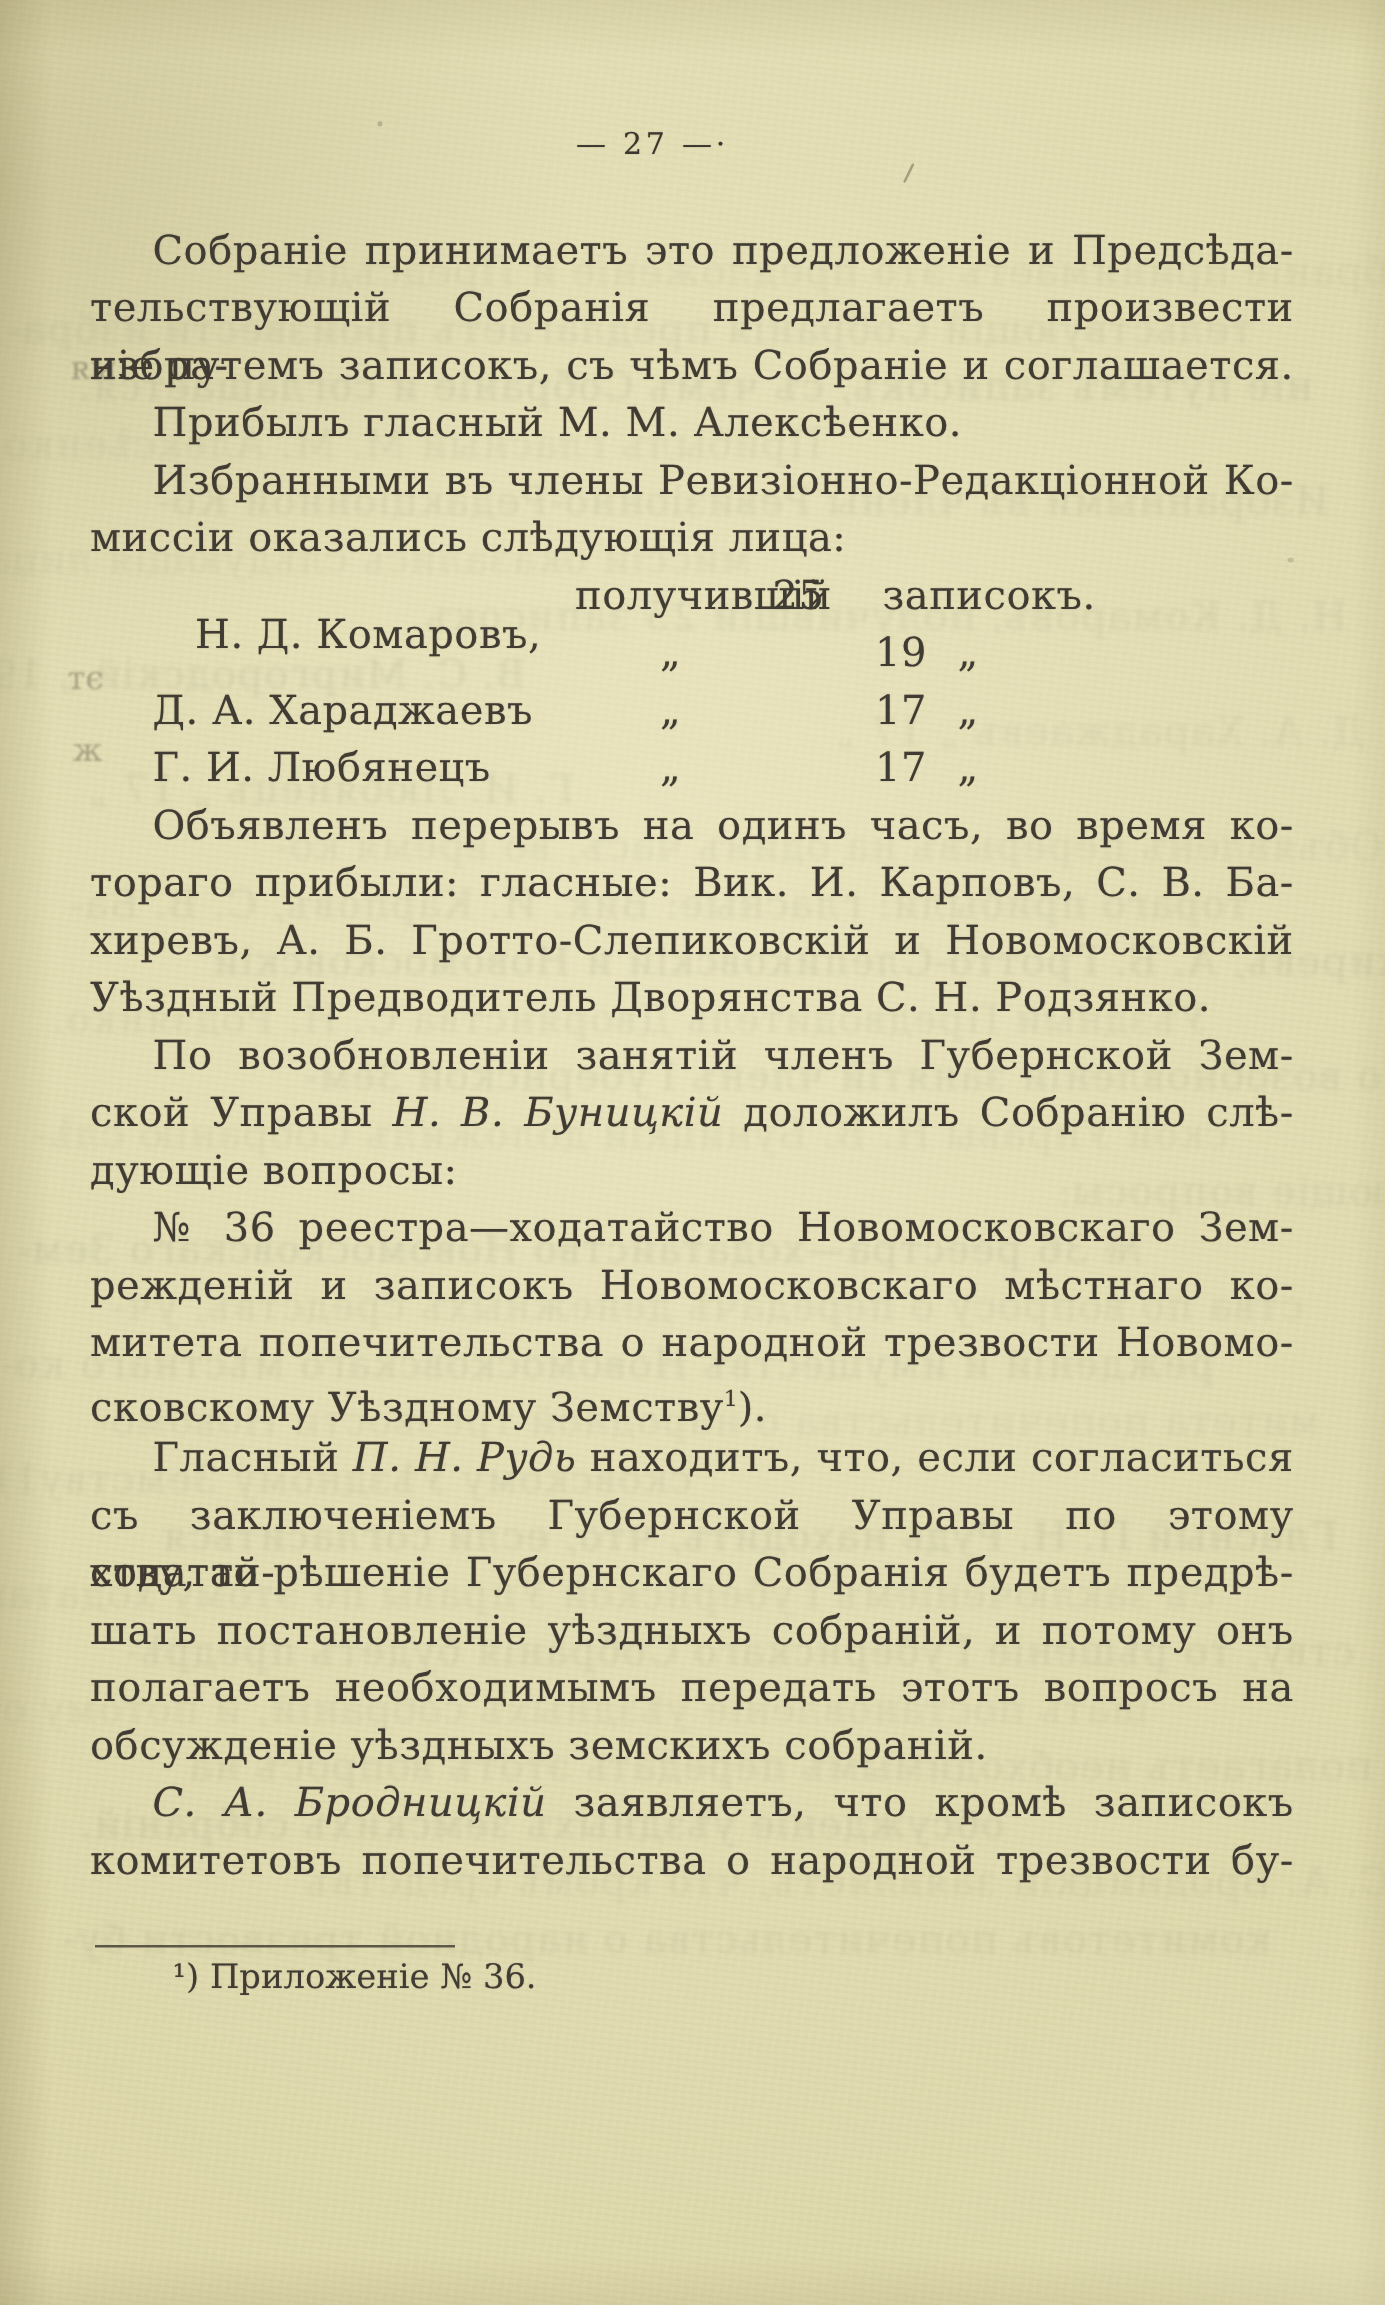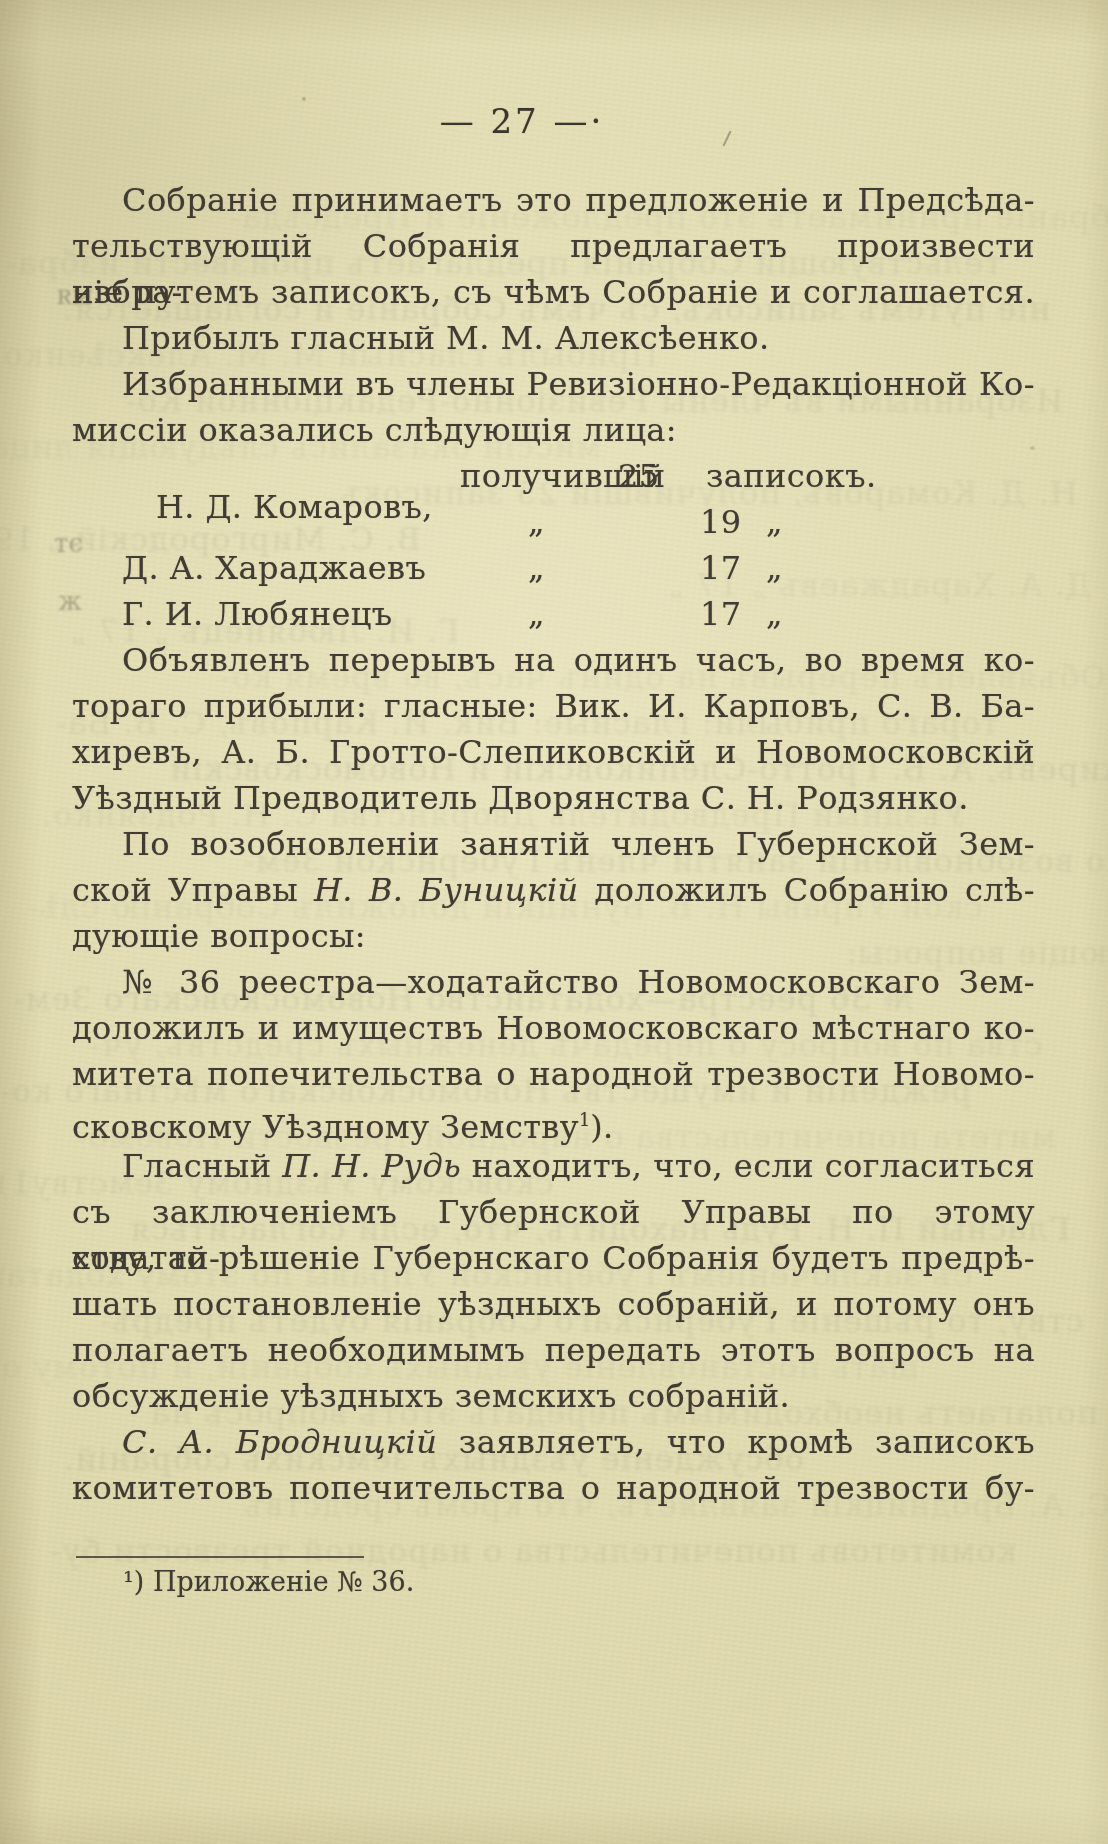--- a/index.html
+++ b/index.html
@@ -30,21 +30,21 @@
     filter:blur(1.7px);
     color:#7d8468;
     font-size:32px;
     letter-spacing:1px;
     white-space:nowrap;
   }
   
   .pageno{
     position:absolute;left:72px;top:101px;width:900px;
     text-align:center;
-    font-size:34px;letter-spacing:3px;
+    font-size:24px;letter-spacing:3px;
     color:#3c372e;
     text-shadow:0 0 1px rgba(60,52,40,.45);
   }
   
   .text-block{
     position:absolute;left:72px;top:177px;width:963px;
     font-size:32px;line-height:46px;
     letter-spacing:.4px;
     color:#413c33;
     text-shadow:0 0 1px rgba(62,54,42,.42);
@@ -58,21 +58,21 @@
   .line.tally .c-mid {position:absolute;left:456px;}
   .line.tally .c-num {position:absolute;left:628px;}
   .line.tally .c-tail{position:absolute;left:694px;}
   .line.tally.first .c-name{left:84px;margin-top:31px;}
   .line.tally.first .c-mid {left:388px;}
   .line.tally.first .c-num {left:546px;}
   .line.tally.first .c-tail{left:634px;}
   
   .fn-rule{position:absolute;left:76px;top:1556px;width:288px;height:2px;background:#403b31;opacity:.82;}
   .footnote{
-    position:absolute;left:123px;top:1562px;
+    position:absolute;left:138px;top:1562px;
     font-size:27px;line-height:40px;color:#413c33;
     text-shadow:0 0 1px rgba(62,54,42,.4);
   }
   
   .stray-slash{
     position:absolute;left:726px;top:130px;width:2px;height:17px;
     background:#6f6a56;transform:rotate(26deg);opacity:.55;border-radius:1px;
   }
   .speck{position:absolute;border-radius:50%;background:#5d5745;}
   .sp1{left:302px;top:97px;width:4px;height:4px;opacity:.30;}
@@ -163,21 +163,21 @@
         <span class="c-tail">„</span>
       </div>
       <div class="line ind jst"><span>Объявленъ перерывъ на одинъ часъ, во время ко-</span></div>
       <div class="line jst"><span>тораго прибыли: гласные: Вик. И. Карповъ, С. В. Ба-</span></div>
       <div class="line jst"><span>хиревъ, А. Б. Гротто-Слепиковскій и Новомосковскій</span></div>
       <div class="line"><span>Уѣздный Предводитель Дворянства С. Н. Родзянко.</span></div>
       <div class="line ind jst"><span>По возобновленіи занятій членъ Губернской Зем-</span></div>
       <div class="line jst"><span>ской Управы </span><span style="font-style: italic;">Н. В. Буницкій</span><span> доложилъ Собранію слѣ-</span></div>
       <div class="line"><span>дующіе вопросы:</span></div>
       <div class="line ind jst"><span>№ 36 реестра—ходатайство Новомосковскаго Зем-</span></div>
-      <div class="line jst"><span>доложилъ и имуществъ Новомосковскаго мѣстнаго ко-</span></div>
+      <div class="line jst"><span>режденій и записокъ Новомосковскаго мѣстнаго ко-</span></div>
       <div class="line jst"><span>митета попечительства о народной трезвости Новомо-</span></div>
       <div class="line"><span>сковскому Уѣздному Земству</span><sup>1</sup><span>).</span></div>
       <div class="line ind jst"><span>Гласный </span><span style="font-style: italic;">П. Н. Рудь</span><span> находитъ, что, если согласиться</span></div>
       <div class="line jst"><span>съ заключеніемъ Губернской Управы по этому ходатай-</span></div>
       <div class="line jst"><span>ству, то рѣшеніе Губернскаго Собранія будетъ предрѣ-</span></div>
       <div class="line jst"><span>шать постановленіе уѣздныхъ собраній, и потому онъ</span></div>
       <div class="line jst"><span>полагаетъ необходимымъ передать этотъ вопросъ на</span></div>
       <div class="line"><span>обсужденіе уѣздныхъ земскихъ собраній.</span></div>
       <div class="line ind jst"><span style="font-style: italic;">С. А. Бродницкій</span><span> заявляетъ, что кромѣ записокъ</span></div>
       <div class="line jst"><span>комитетовъ попечительства о народной трезвости бу-</span></div>

